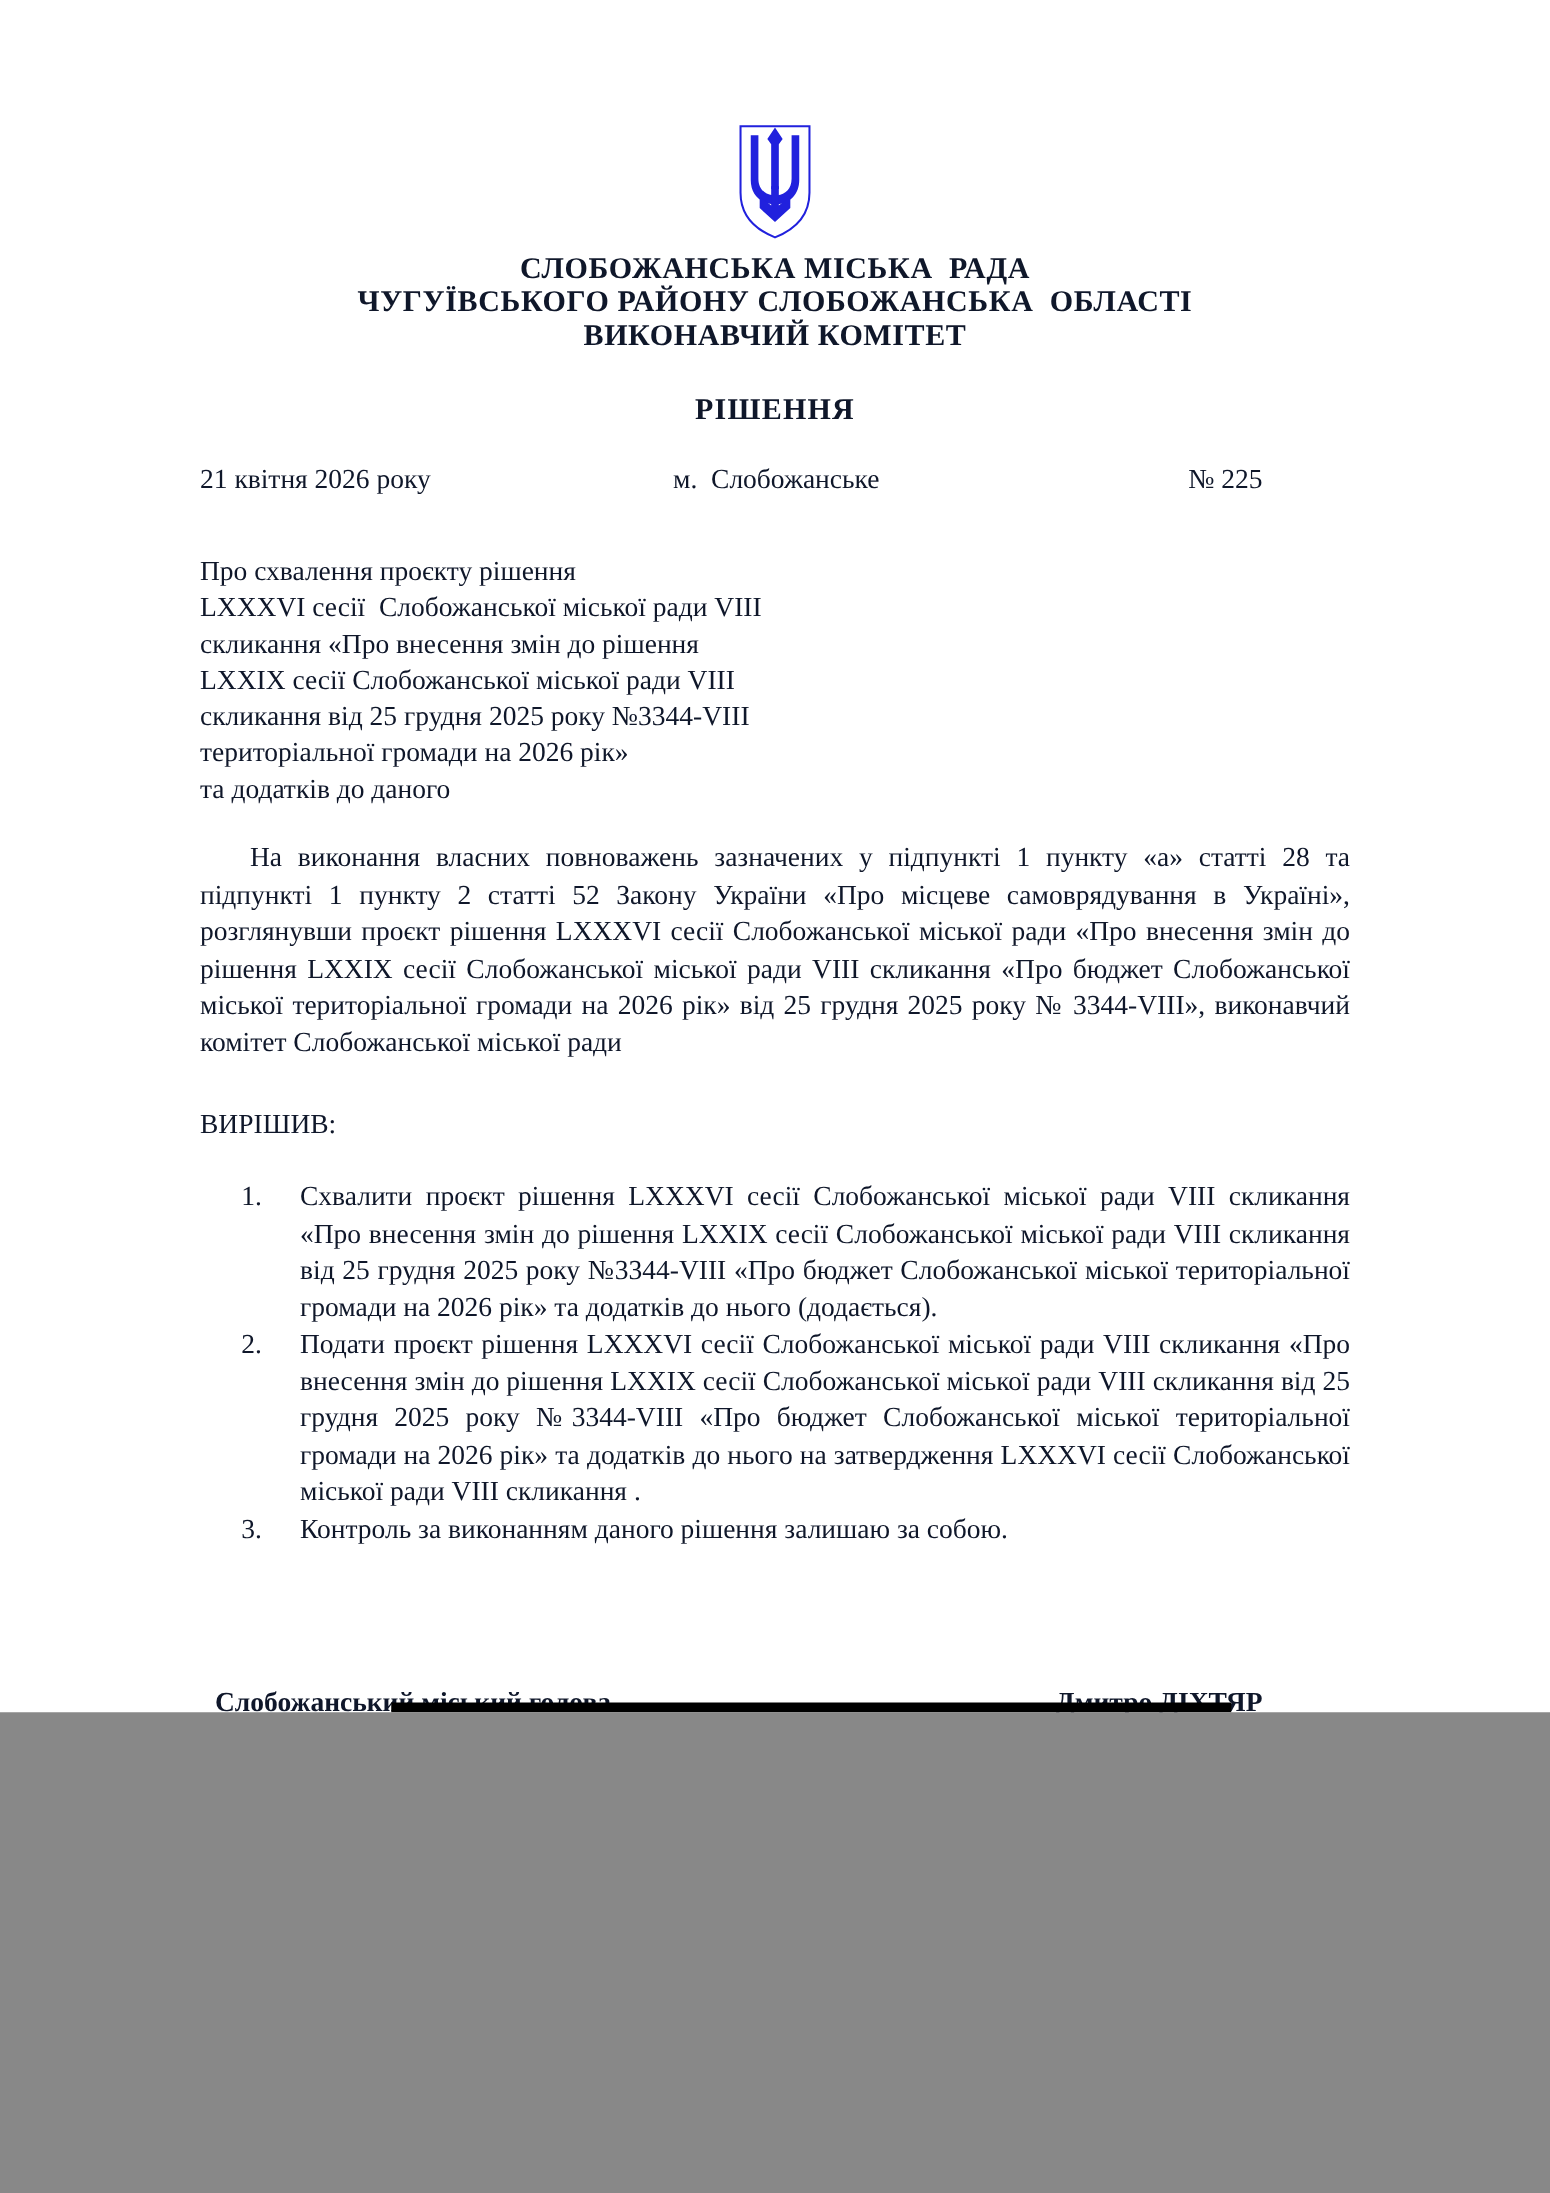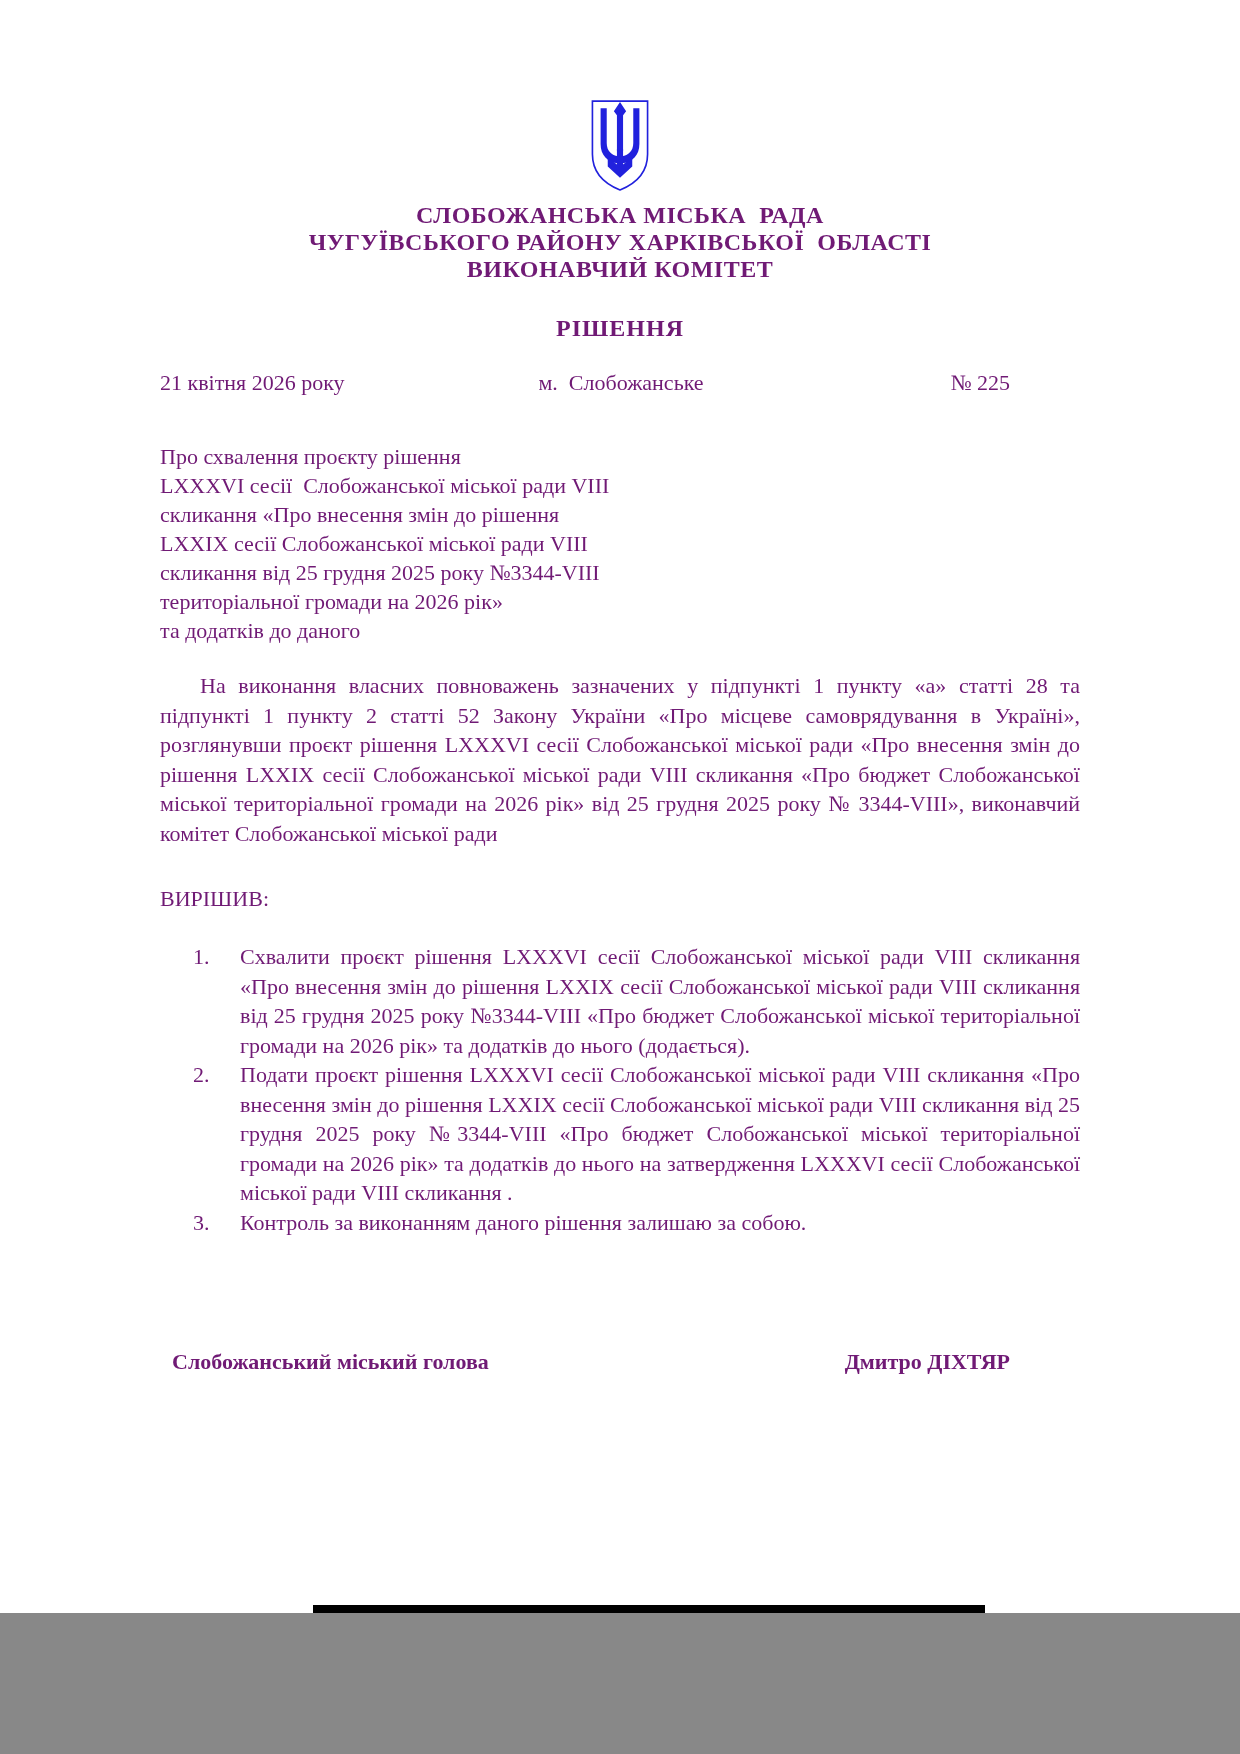--- a/index.html
+++ b/index.html
@@ -1,23 +1,23 @@
 <!DOCTYPE html>
 <html lang="uk"><head>
 <meta charset="utf-8">
 <style>
   html, body { margin: 0; padding: 0; background: #888; }
   .page {
     position: relative;
     width: 1240px;
-    height: 1613px;
+    height: 1370px;
     margin: 0 auto;
     background: #ffffff;
     font-family: "Liberation Serif", "DejaVu Serif", serif;
-    color: #701a75;
+    color: #0f172a;
     overflow: hidden;
   }
   .emblem {
     width: 66px;
     height: 96px;
     margin: 98px auto 0 auto;
   }
   .emblem svg { display: block; width: 100%; height: 100%; }
   .org-header {
     margin-top: 8px;
@@ -102,21 +102,21 @@
       <path d="M4,3 H58 V55 C58,73 46,84 31,90 C16,84 4,73 4,55 Z" fill="#ffffff" stroke="#2121DD" stroke-width="1.6"></path>
       <path fill="#2121DD" d="M31 4 L37 13 L34 17 L34 52 L28 52 L28 17 L25 13 Z"></path>
       <path fill="#2121DD" d="M12 10 h6 v34 c0 8 5 12 11 13 v7 c-10 -1 -17 -8 -17 -19 z"></path>
       <path fill="#2121DD" d="M50 10 h-6 v34 c0 8 -5 12 -11 13 v7 c10 -1 17 -8 17 -19 z"></path>
       <path fill="#2121DD" d="M28 50 h6 v15 l9 -7 v9 l-12 11 -12 -11 v-9 l9 7 z"></path>
     </svg>
   </div>
 
   <div class="org-header">
     <div>СЛОБОЖАНСЬКА МІСЬКА  РАДА</div>
-    <div>ЧУГУЇВСЬКОГО РАЙОНУ ХАРКІВСЬКОЇ  ОБЛАСТІ</div>
+    <div>ЧУГУЇВСЬКОГО РАЙОНУ СЛОБОЖАНСЬКА  ОБЛАСТІ</div>
     <div>ВИКОНАВЧИЙ КОМІТЕТ</div>
   </div>
 
   <div class="doc-title">РІШЕННЯ</div>
 
   <div class="meta-row">
     <span class="meta-date">21 квітня 2026 року</span>
     <span class="meta-place">м.  Слобожанське</span>
     <span class="meta-number">№ 225</span>
   </div>

